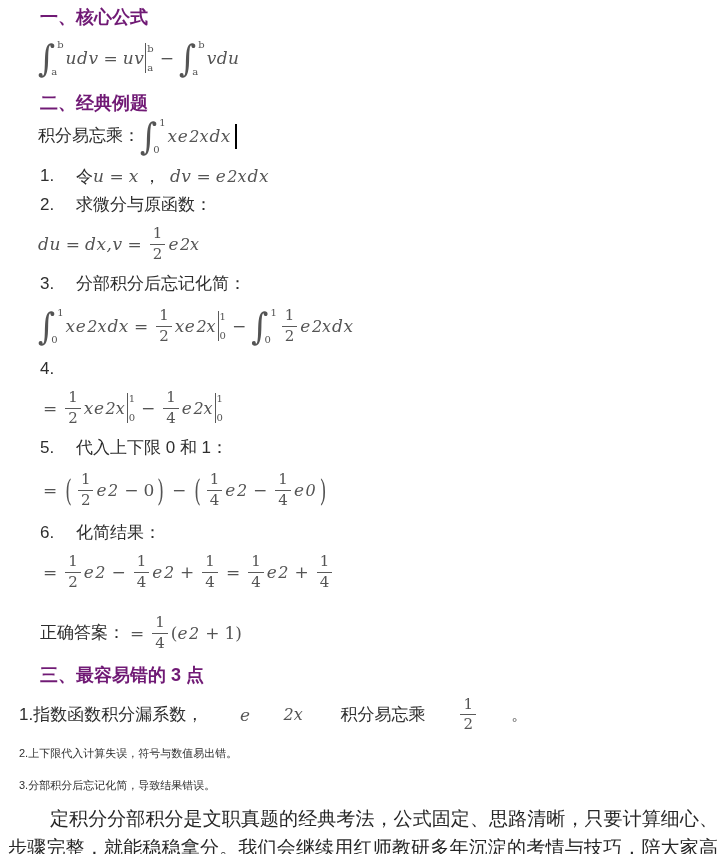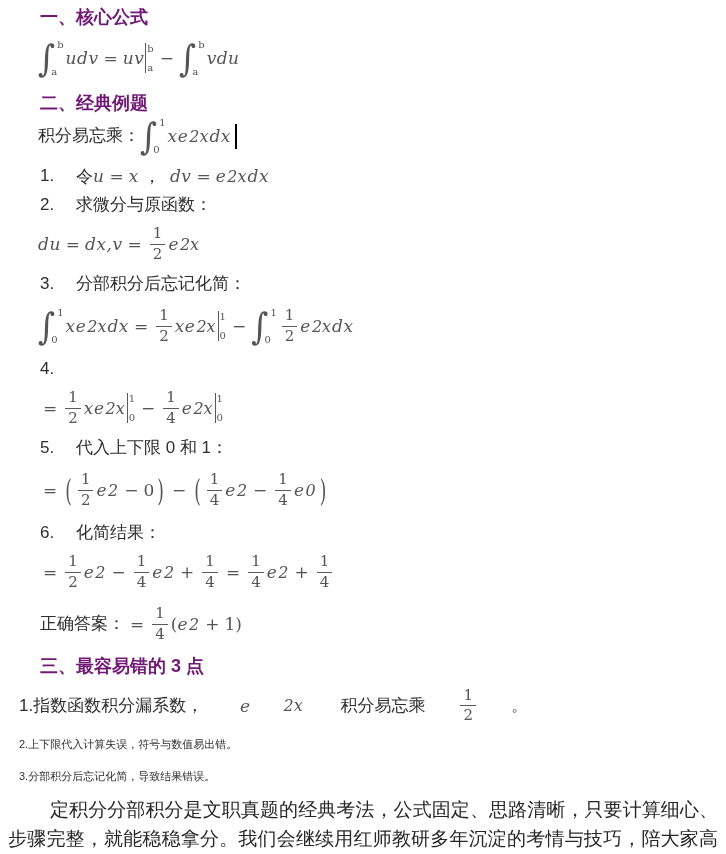--- a/index.html
+++ b/index.html
@@ -50,21 +50,21 @@
   .m-int .iu{margin-left:2px;}
   .m-int .io{margin-left:-4px;}
   .m-ev{display:inline-flex;align-items:center;margin:0 1px;}
   .m-ev .eb{width:1px;height:30px;background:#5a5a5a;display:inline-block;}
   .m-ev .el{height:30px;margin-left:1px;}
   .m-par{display:inline-block;transform:scaleY(1.75);font-style:normal;margin:0 3px;vertical-align:middle;}
   .m-cur{display:inline-block;width:2px;height:25px;background:#000;margin-left:4px;vertical-align:middle;}
   .m-tx{font-family:"Liberation Sans", sans-serif;font-style:normal;color:#2e2e2e;font-size:17px;white-space:pre-wrap;}
 
   
-  .answer-line{display:flex;align-items:center;min-height:42px;margin:9px 0 8px 32px;}
+  .answer-line{display:flex;align-items:center;min-height:42px;margin:18px 0 8px 32px;}
 
   
   .err-line{display:flex;align-items:center;flex-wrap:wrap;margin:0 0 6px 11px;min-height:26px;gap:32px;}
   .err-line .cn{font-size:11px;}
 
   
   .footer-para{
     margin:6px 0 0 0;font-size:19px;line-height:29px;color:#262626;
     text-indent:42px;text-align:justify;
   }

